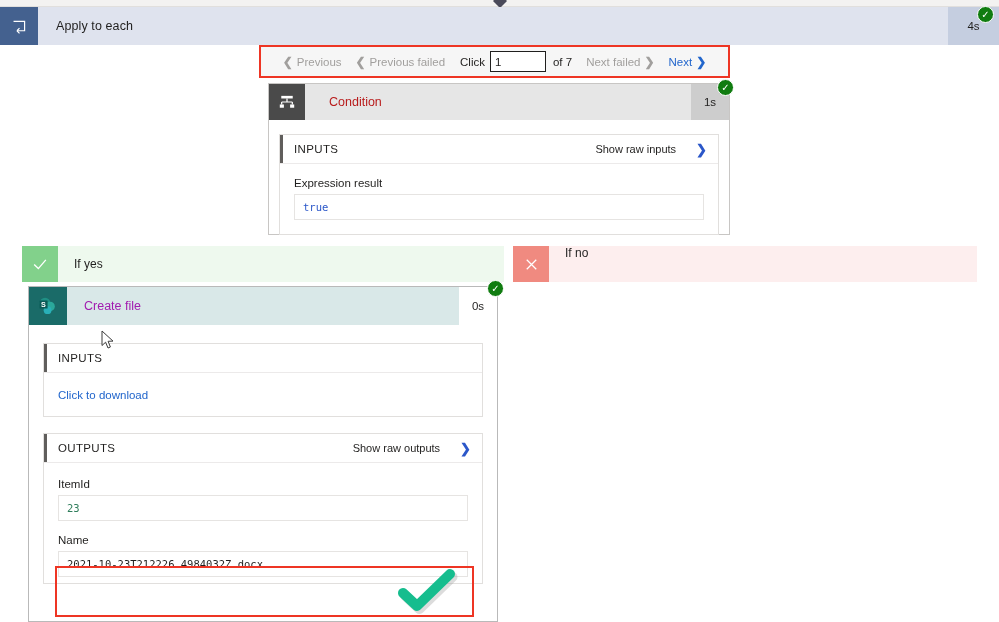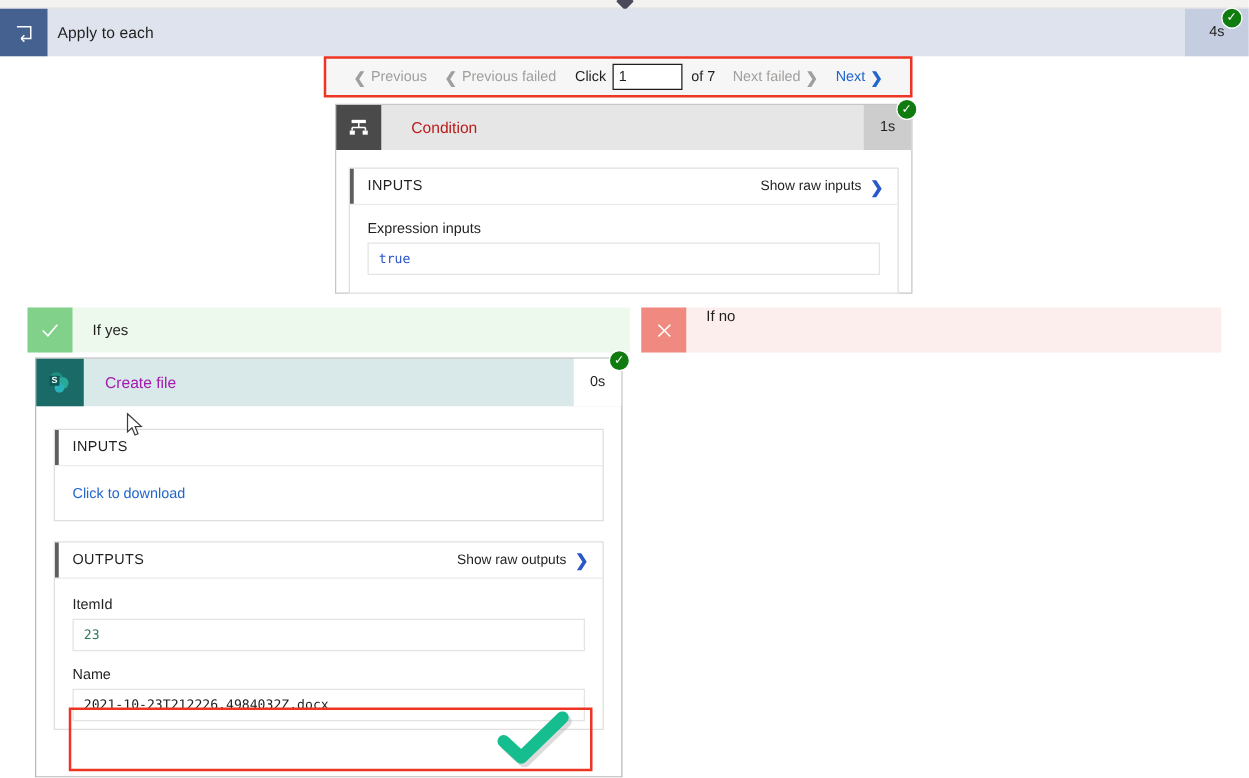--- a/index.html
+++ b/index.html
@@ -27,21 +27,21 @@
   .scope-header {
     position:absolute; left:0; top:7px; width:999px; height:38px;
     background:#dfe3ee;
     display:flex; align-items:center;
   }
   .scope-icon {
     width:38px; height:38px; background:#44618f;
     display:flex; align-items:center; justify-content:center; flex:0 0 38px;
   }
   .scope-title {
-    font-size:12.5px; color:#201f1e; margin-left:8px; letter-spacing:.1px;
+    font-size:12.5px; color:#201f1e; margin-left:18px; letter-spacing:.1px;
   }
   .scope-spacer { flex:1 1 auto; }
   .scope-duration {
     width:51px; height:38px; background:#c5cee0;
     display:flex; align-items:center; justify-content:center;
     font-size:11.5px; color:#201f1e; flex:0 0 51px;
   }
   .badge-ok {
     position:absolute; width:17px; height:17px; border-radius:50%;
     background:#107c10; border:1.5px solid #fff;
@@ -102,21 +102,21 @@
   }
   .panel-accent {
     position:absolute; left:0; top:0; width:3px; height:100%;
     background:#605e5c;
   }
   .panel-title {
     font-size:11.5px; color:#201f1e; margin-left:14px; letter-spacing:.35px;
   }
   .panel-spacer { flex:1 1 auto; }
   .raw-link {
-    display:flex; align-items:center; gap:7px; margin-right:11px;
+    display:flex; align-items:center; gap:20px; margin-right:11px;
     font-size:11px; color:#201f1e; cursor:pointer;
   }
   .raw-chev { color:#2b57c9; font-size:13px; font-weight:bold; }
   .panel-body { padding:13px 14px 14px 14px; }
   .field-label { font-size:11.5px; color:#201f1e; margin-bottom:5px; }
   .field-box {
     border:1px solid #e6e4e2; background:#fff; height:22px;
     display:flex; align-items:center; padding:12px 8px;
     font-family:"DejaVu Sans Mono", monospace; font-size:10.5px;
   }
@@ -248,21 +248,21 @@
       <div class="panel-head">
         <div class="panel-accent"></div>
         <div class="panel-title">INPUTS</div>
         <div class="panel-spacer"></div>
         <div class="raw-link">
           <span>Show raw inputs</span>
           <span class="raw-chev">❯</span>
         </div>
       </div>
       <div class="panel-body">
-        <div class="field-label">Expression inputs</div>
+        <div class="field-label">Expression result</div>
         <div class="field-box">
           <span class="val-blue">true</span>
         </div>
       </div>
     </div>
   </div>
 
   <div class="branch-yes">
     <div class="branch-yes-icon">
       <svg viewBox="0 0 24 24" width="20" height="20" fill="none" stroke="#ffffff" stroke-width="1.6">

